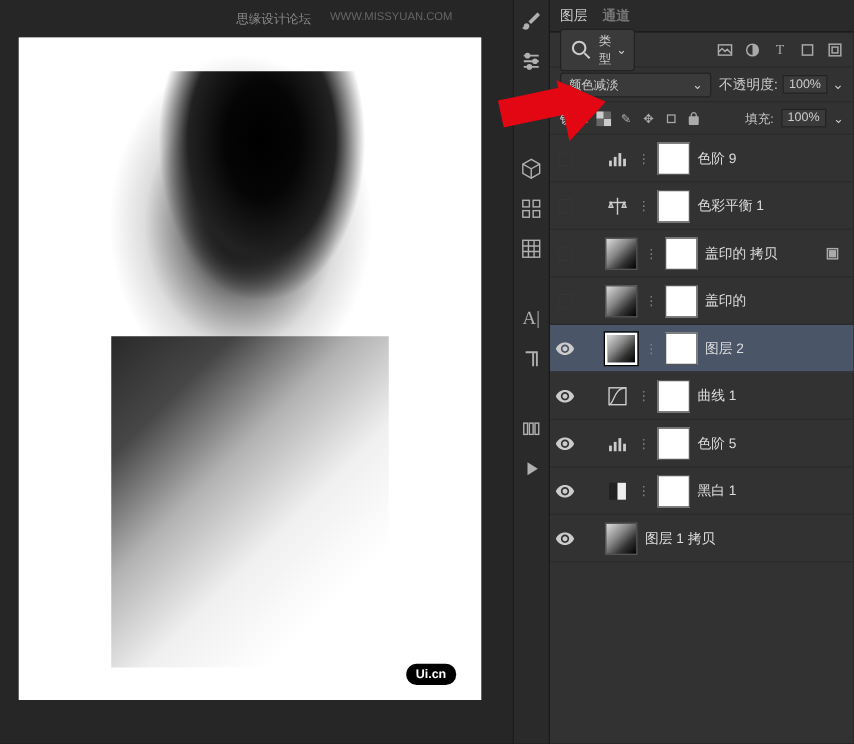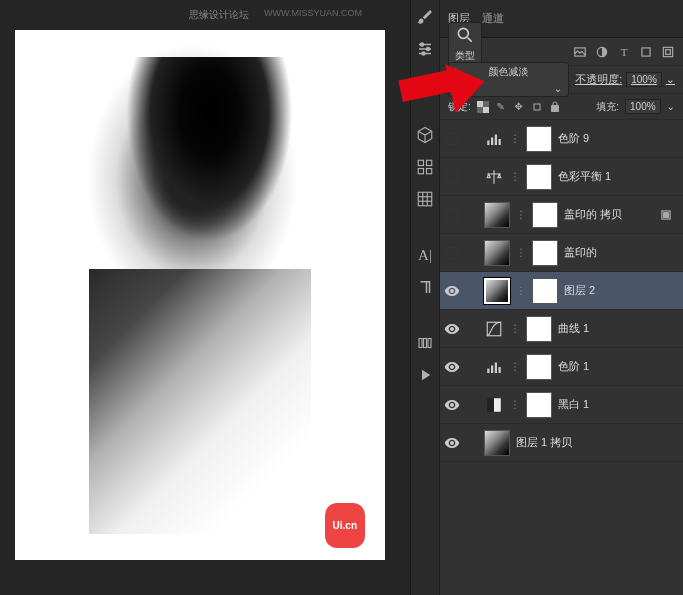--- a/index.html
+++ b/index.html
@@ -4,35 +4,35 @@
 <style>
 * { margin: 0; padding: 0; box-sizing: border-box; font-family: "Microsoft YaHei", sans-serif; }
 body { background: #1a1a1a; width: 683px; height: 595px; overflow: hidden; display: flex; }
 .canvas-area { width: 410px; height: 595px; background: #262626; position: relative; padding: 30px 15px; }
 .canvas { width: 370px; height: 530px; background: #fff; position: relative; overflow: hidden; }
 .portrait { width: 100%; height: 100%; background: radial-gradient(ellipse 140px 180px at 48% 28%, #0a0a0a 0%, #1a1a1a 15%, #888 35%, #ddd 55%, #fff 75%); position: relative; }
 .portrait::before { content: ""; position: absolute; top: 45%; left: 20%; width: 60%; height: 50%; background: linear-gradient(135deg, #111 0%, #333 20%, #aaa 40%, #eee 60%, #fff 80%); opacity: 0.9; }
 .portrait::after { content: ""; position: absolute; top: 5%; left: 30%; width: 45%; height: 35%; background: radial-gradient(ellipse at 50% 30%, #000 0%, #050505 25%, #222 50%, transparent 70%); }
 .watermark-top { position: absolute; top: 8px; left: 50%; transform: translateX(-50%); color: #888; font-size: 10px; z-index: 10; margin-left: 14px; }
 .watermark-url { position: absolute; top: 8px; right: 48px; color: #666; font-size: 9px; z-index: 10; }
-.ui-badge { position: absolute; bottom: 12px; right: 20px; background: #ef4444; color: #fff; padding: 17px 8px; border-radius: 12px; font-size: 10px; font-weight: bold; text-align: right; }
+.ui-badge { position: absolute; bottom: 12px; right: 20px; background: #000000; color: #fff; padding: 3px 8px; border-radius: 12px; font-size: 10px; font-weight: bold; text-align: right; }
 .arrow { position: absolute; top: 60px; right: -30px; width: 0; height: 0; z-index: 20; }
 .arrow-body { position: absolute; width: 60px; height: 22px; background: #e30613; top: 14px; left: -40px; transform: rotate(-12deg); }
 .arrow-head { position: absolute; width: 0; height: 0; border-top: 25px solid transparent; border-bottom: 25px solid transparent; border-left: 35px solid #e30613; top: 0; left: 10px; transform: rotate(-12deg); }
 .toolbar { width: 30px; background: #2a2a2a; border-left: 1px solid #1a1a1a; border-right: 1px solid #1a1a1a; display: flex; flex-direction: column; align-items: center; padding-top: 8px; gap: 14px; }
 .tool-icon { width: 18px; height: 18px; color: #b0b0b0; display: flex; align-items: center; justify-content: center; cursor: pointer; font-size: 14px; }
 .panels { flex: 1; background: #323232; display: flex; flex-direction: column; font-size: 11px; color: #ccc; }
-.panel-tabs { height: 38px; display: flex; align-items: center; padding: 0 8px; gap: 12px; border-bottom: 1px solid #1a1a1a; background: #2a2a2a; }
+.panel-tabs { height: 26px; display: flex; align-items: center; padding: 0 8px; gap: 12px; border-bottom: 1px solid #1a1a1a; background: #2a2a2a; }
 .tab { color: #ccc; cursor: pointer; font-size: 11px; }
 .tab.dim { color: #777; font-weight: bold; }
 .panel-row { height: 28px; display: flex; align-items: center; padding: 0 8px; gap: 6px; border-bottom: 1px solid #2a2a2a; }
-.dropdown { background: #3a3a3a; border: 1px solid #222; border-radius: 3px; padding: 2px 6px; display: flex; align-items: center; gap: 4px; cursor: pointer; font-size: 10px; flex-direction: column; }
+.dropdown { background: #3a3a3a; border: 1px solid #222; border-radius: 3px; padding: 2px 6px; display: flex; align-items: center; gap: 4px; cursor: pointer; font-size: 10px; }
 .filter-icons { display: flex; gap: 8px; margin-left: auto; }
 .filter-ic { width: 14px; height: 14px; color: #aaa; cursor: pointer; display: flex; align-items: center; justify-content: center; }
-.opacity-row { display: flex; align-items: center; gap: 4px; text-decoration: underline; }
+.opacity-row { display: flex; align-items: center; gap: 4px; }
 .pct-box { background: #3a3a3a; border: 1px solid #222; padding: 1px 4px; font-size: 10px; }
 .lock-row { height: 26px; display: flex; align-items: center; padding: 0 8px; gap: 6px; font-size: 10px; border-bottom: 1px solid #2a2a2a; }
 .lock-icons { display: flex; gap: 6px; }
 .lock-ic { width: 12px; height: 12px; color: #aaa; display: flex; align-items: center; justify-content: center; font-size: 10px; }
 .layers { flex: 1; overflow-y: auto; }
 .layer { height: 38px; display: flex; align-items: center; padding: 0 4px; gap: 6px; border-bottom: 1px solid #2a2a2a; cursor: pointer; }
 .layer.selected { background: #4a5568; }
 .vis { width: 16px; height: 16px; display: flex; align-items: center; justify-content: center; color: #ccc; }
 .adj-icon { width: 20px; height: 18px; color: #aaa; display: flex; align-items: center; justify-content: center; font-size: 12px; }
 .link-ic { width: 10px; color: #888; font-size: 10px; }
@@ -306,21 +306,21 @@
         <div class="adj-icon">
           <svg viewBox="0 0 24 24" fill="#ccc">
             <rect x="3" y="14" width="3" height="6"></rect>
             <rect x="8" y="10" width="3" height="10"></rect>
             <rect x="13" y="6" width="3" height="14"></rect>
             <rect x="18" y="12" width="3" height="8"></rect>
           </svg>
         </div>
         <span class="link-ic">⋮</span>
         <div class="thumb mask"></div>
-        <span class="layer-name">色阶 1</span>
+        <span class="layer-name">色阶 5</span>
       </div>
       <div class="layer">
         <div class="vis">
           <svg viewBox="0 0 24 24" fill="#ccc" width="14" height="14">
             <path d="M12 4.5C7 4.5 2.73 7.61 1 12c1.73 4.39 6 7.5 11 7.5s9.27-3.11 11-7.5c-1.73-4.39-6-7.5-11-7.5zM12 17c-2.76 0-5-2.24-5-5s2.24-5 5-5 5 2.24 5 5-2.24 5-5 5zm0-8c-1.66 0-3 1.34-3 3s1.34 3 3 3 3-1.34 3-3-1.34-3-3-3z"></path>
           </svg>
         </div>
         <div style="width: 12px;"></div>
         <div class="adj-icon">
           <svg viewBox="0 0 24 24">

